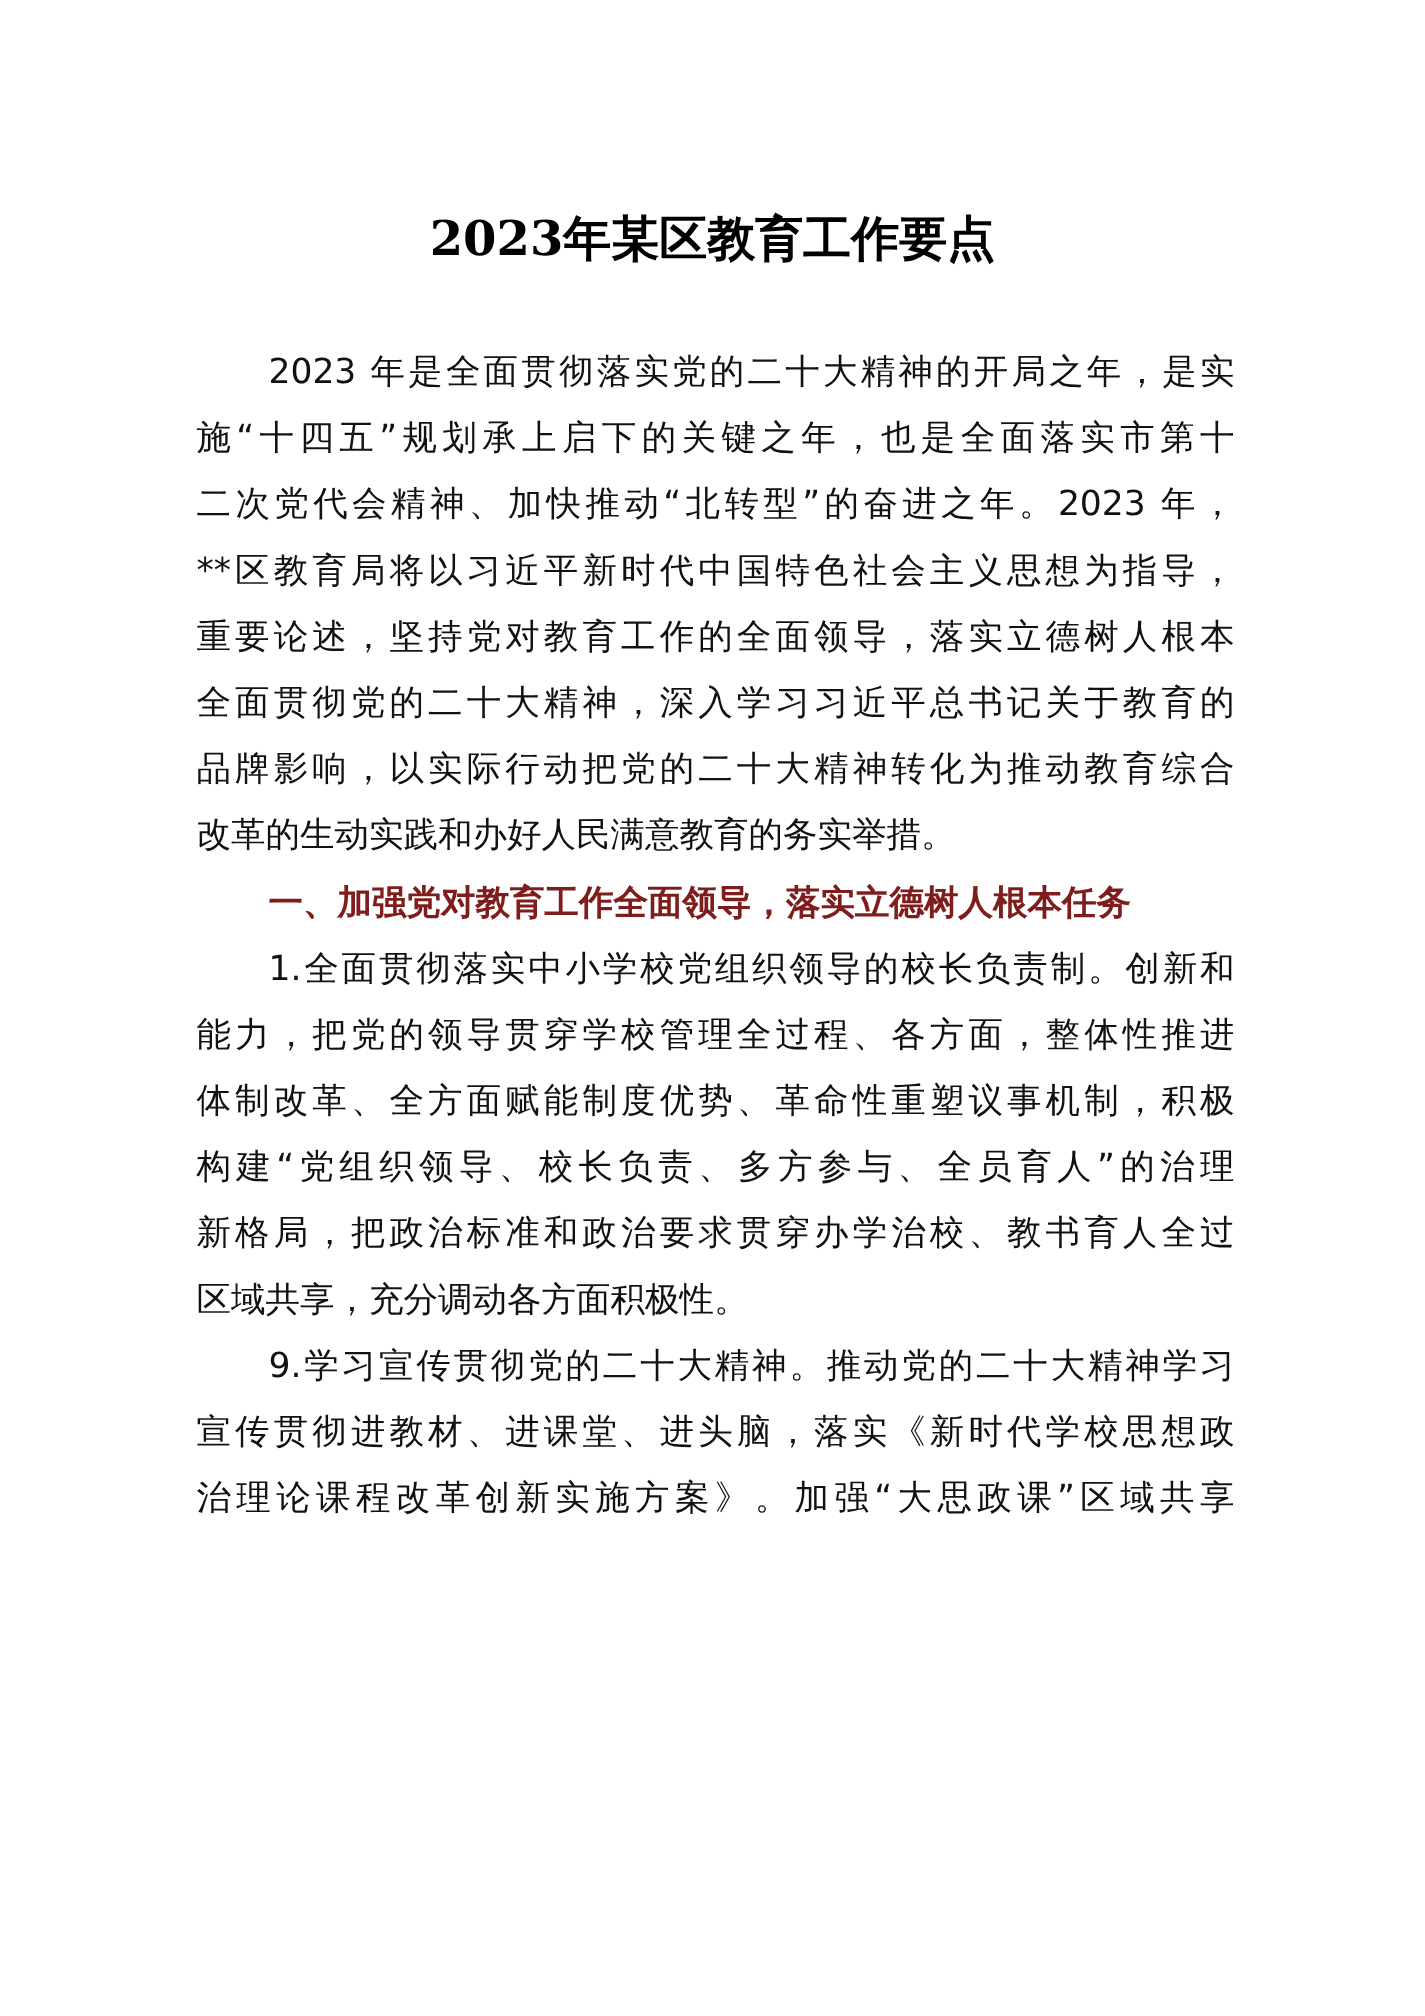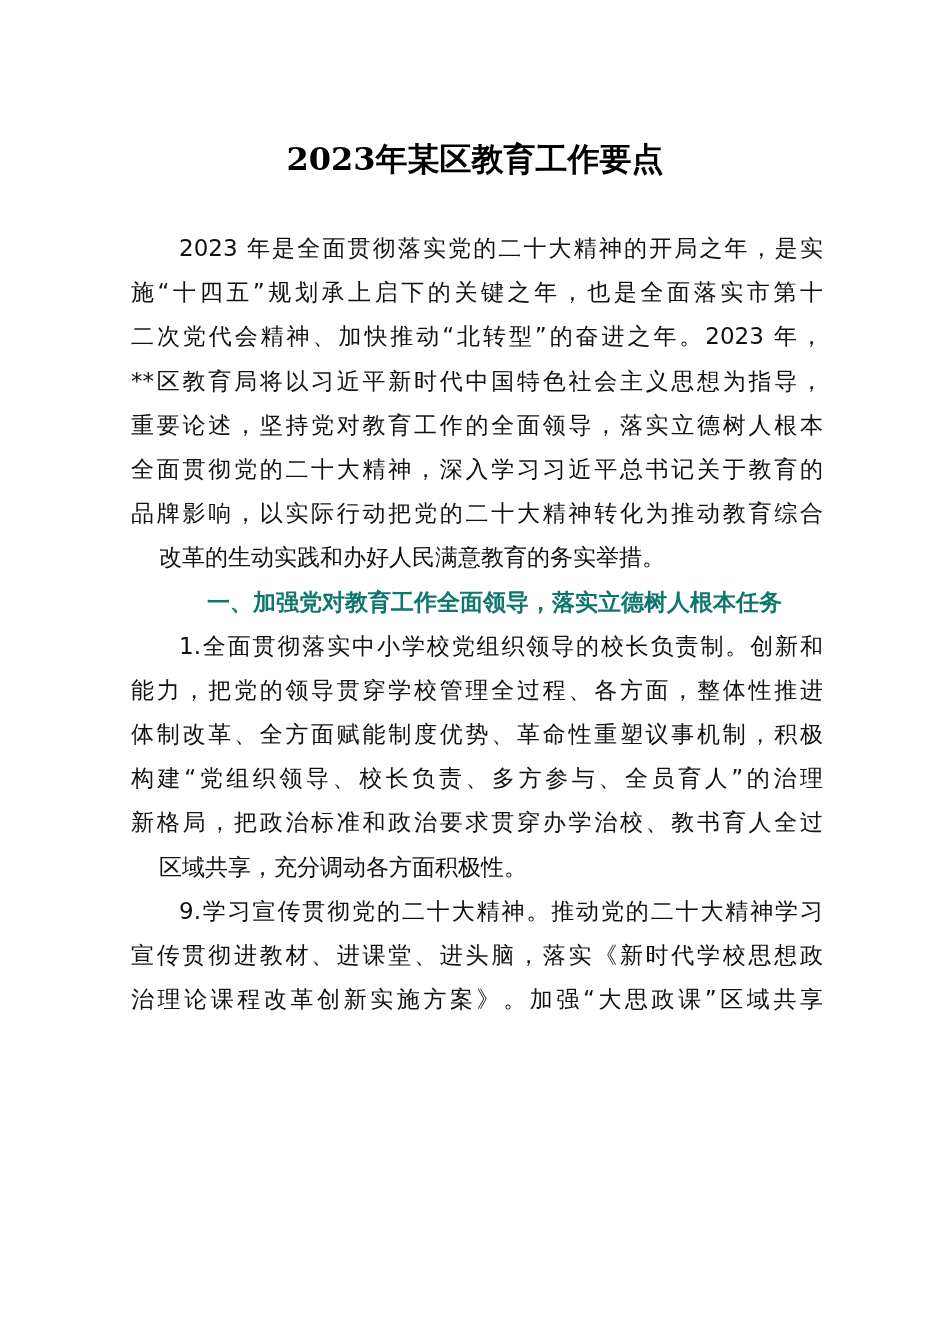--- a/index.html
+++ b/index.html
@@ -9,23 +9,23 @@
     position: absolute; left: 0; top: 138px; width: 950px; text-align: center;
     font-family: "DejaVu Serif", "Liberation Serif", serif;
     font-weight: bold; font-size: 32px; color: #000; letter-spacing: 0px;
   }
   .body-text {
     position: absolute; left: 131px; top: 226px; width: 692px;
     font-family: "DejaVu Sans", "Liberation Sans", sans-serif;
     font-size: 23px; line-height: 44.2px; color: #111;
   }
   .line { display: block; white-space: nowrap; text-align: justify; text-align-last: justify; height: 44.2px; }
-  .line.last { text-align-last: left; margin-left: 28px; }
+  .line.last { text-align-last: left; }
   .line.indent { padding-left: 48px; }
-  .heading { font-weight: bold; font-family: "DejaVu Sans", "Liberation Sans", sans-serif; color: #0f766e; }
+  .heading { font-weight: bold; font-family: "DejaVu Sans", "Liberation Sans", sans-serif; color: #7f1d1d; }
 </style>
 </head>
 <body>
 
 <div class="page">
   <div class="title">2023年某区教育工作要点</div>
 
   <div class="body-text">
 
     <div>

